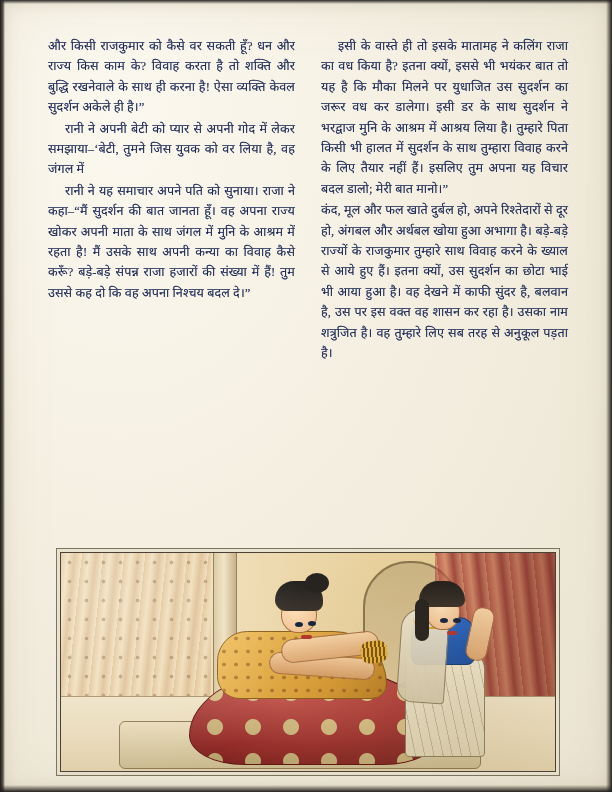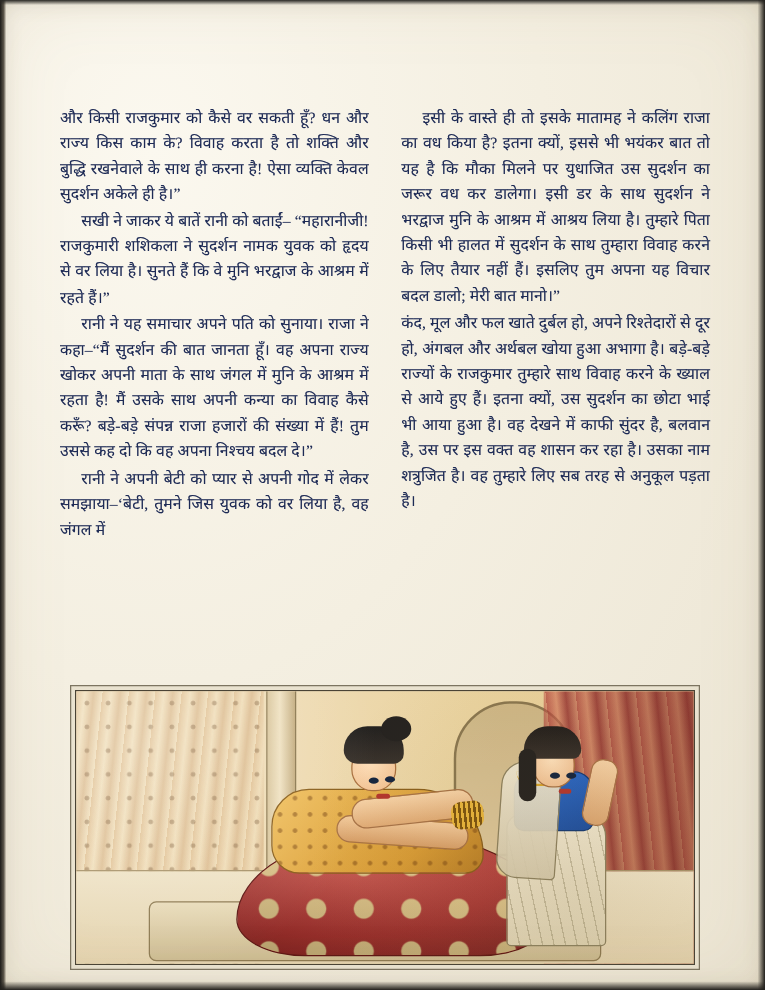--- a/index.html
+++ b/index.html
@@ -52,21 +52,20 @@
     top: 36px;
     width: 520px;
     height: 720px;
   }
 
   
   .columns {
     display: flex;
     gap: 26px;
     width: 520px;
-    margin-top: 48px;
   }
   .col {
     width: 247px;
   }
   .para {
     margin: 0 0 1px 0;
     font-family: "Liberation Serif", serif;
     font-size: 12.6px;
     line-height: 20.4px;
     color: #1d2a55;
@@ -401,23 +400,22 @@
   <div class="scan-edge top"></div>
   <div class="scan-edge right"></div>
   <div class="scan-edge bottom"></div>
 
   <div id="content">
 
     <div class="columns">
 
       <div class="col">
         <p class="para">और किसी राजकुमार को कैसे वर सकती हूँ? धन और राज्य किस काम के? विवाह करता है तो शक्ति और बुद्धि रखनेवाले के साथ ही करना है! ऐसा व्यक्ति केवल सुदर्शन अकेले ही है।”</p>
-        <p class="para indent">सखी ने जाकर ये बातें रानी को बताईं– “महारानीजी! राजकुमारी शशिकला ने सुदर्शन नामक युवक को हृदय से वर लिया है। सुनते हैं कि वे मुनि भरद्वाज के आश्रम में रहते हैं।”</p>
+        <p class="para indent">रानी ने अपनी बेटी को प्यार से अपनी गोद में लेकर समझाया–‘बेटी, तुमने जिस युवक को वर लिया है, वह जंगल में</p>
         <p class="para indent">रानी ने यह समाचार अपने पति को सुनाया। राजा ने कहा–“मैं सुदर्शन की बात जानता हूँ। वह अपना राज्य खोकर अपनी माता के साथ जंगल में मुनि के आश्रम में रहता है! मैं उसके साथ अपनी कन्या का विवाह कैसे करूँ? बड़े-बड़े संपन्न राजा हजारों की संख्या में हैं! तुम उससे कह दो कि वह अपना निश्चय बदल दे।”</p>
-        <p class="para indent">रानी ने अपनी बेटी को प्यार से अपनी गोद में लेकर समझाया–‘बेटी, तुमने जिस युवक को वर लिया है, वह जंगल में</p>
       </div>
 
       <div class="col">
         <p class="para indent">इसी के वास्ते ही तो इसके मातामह ने कलिंग राजा का वध किया है? इतना क्यों, इससे भी भयंकर बात तो यह है कि मौका मिलने पर युधाजित उस सुदर्शन का जरूर वध कर डालेगा। इसी डर के साथ सुदर्शन ने भरद्वाज मुनि के आश्रम में आश्रय लिया है। तुम्हारे पिता किसी भी हालत में सुदर्शन के साथ तुम्हारा विवाह करने के लिए तैयार नहीं हैं। इसलिए तुम अपना यह विचार बदल डालो; मेरी बात मानो।”</p>
         <p class="para">कंद, मूल और फल खाते दुर्बल हो, अपने रिश्तेदारों से दूर हो, अंगबल और अर्थबल खोया हुआ अभागा है। बड़े-बड़े राज्यों के राजकुमार तुम्हारे साथ विवाह करने के ख्याल से आये हुए हैं। इतना क्यों, उस सुदर्शन का छोटा भाई भी आया हुआ है। वह देखने में काफी सुंदर है, बलवान है, उस पर इस वक्त वह शासन कर रहा है। उसका नाम शत्रुजित है। वह तुम्हारे लिए सब तरह से अनुकूल पड़ता है।</p>
       </div>
 
     </div>
 
     <div class="illus-wrap">

